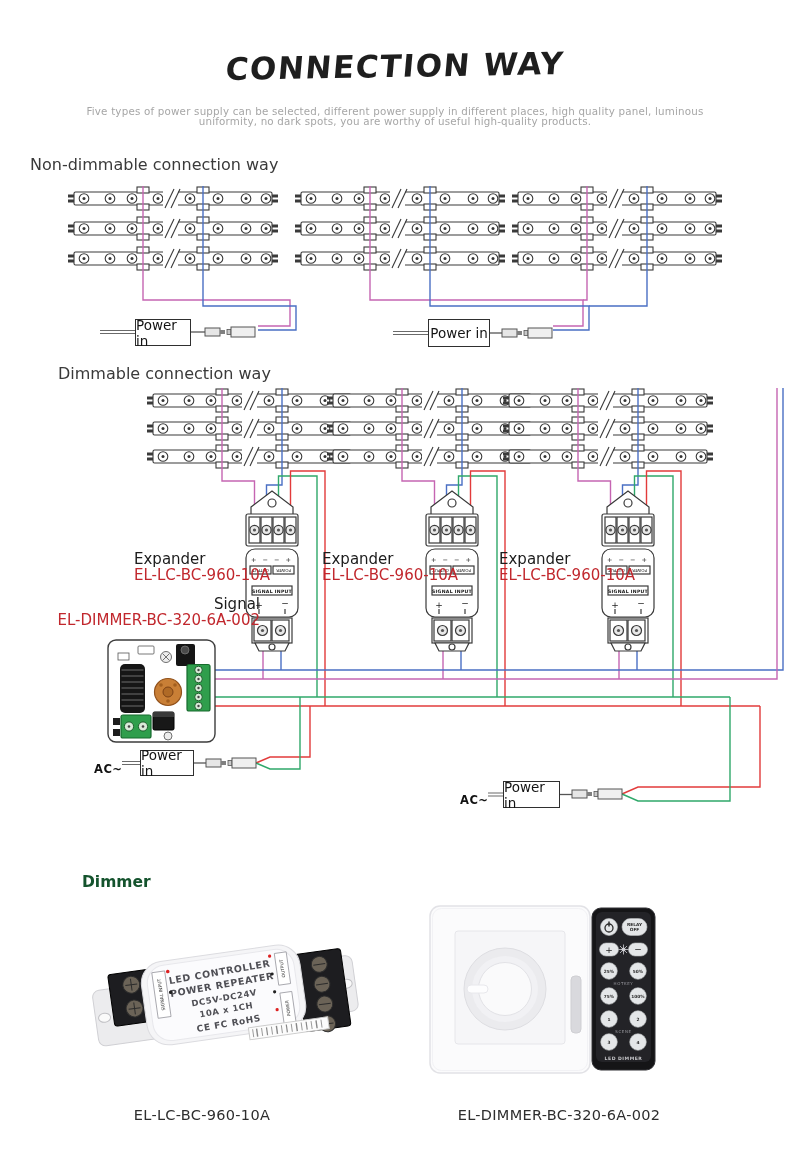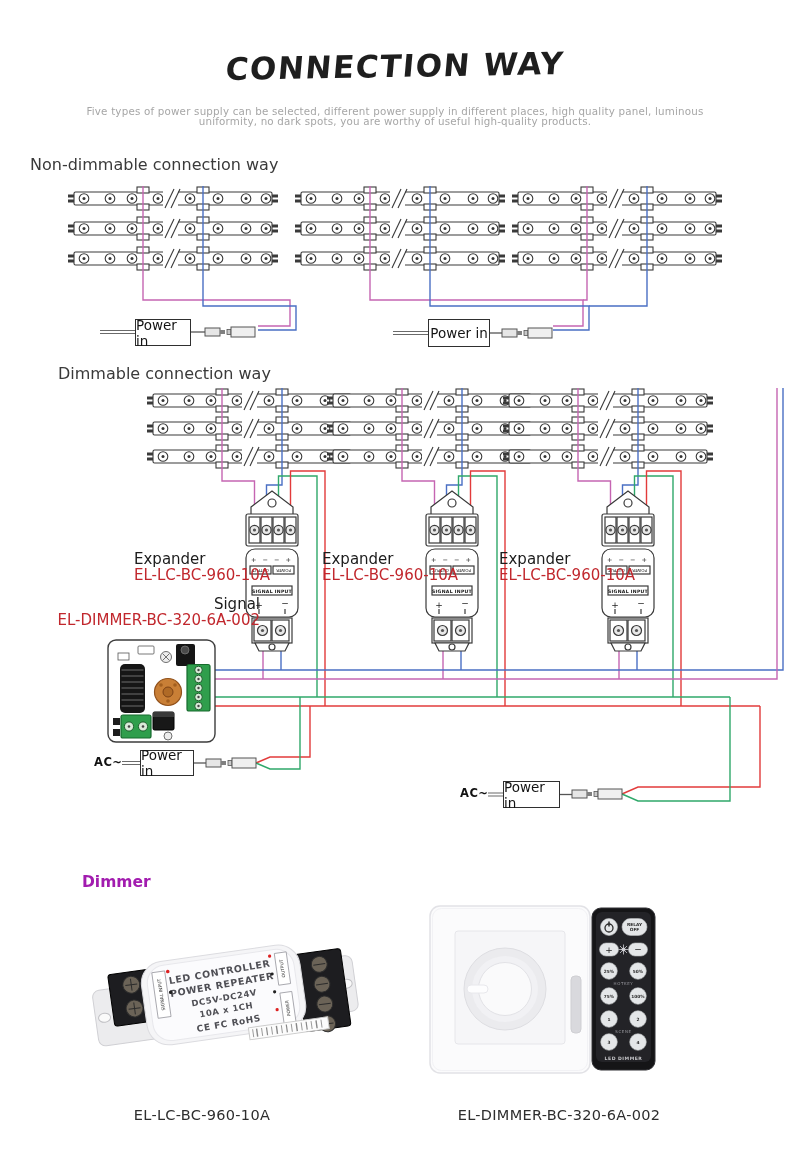--- a/index.html
+++ b/index.html
@@ -6,28 +6,28 @@
   .page{position:relative;width:790px;height:1160px;background:#fff;overflow:hidden;
         font-family:"DejaVu Sans",sans-serif;color:#222;}
   .abs{position:absolute;}
   .title{left:0;right:0;top:48px;text-align:center;font-size:31px;font-weight:800;
          letter-spacing:1.5px;color:#1e1e1e;transform:skewX(-6deg) rotate(-1deg);}
   .subtitle{left:0;right:0;text-align:center;font-size:10.3px;color:#a6a6a6;letter-spacing:.2px;}
   .sub1{top:105px;} .sub2{top:115px;}
   .sec-head{font-size:16px;color:#3a3a3a;font-weight:500;}
   .h-nondim{left:30px;top:155px;}
   .h-dim{left:30px;top:364px;margin-left:28px;}
-  .h-dimmer{left:82px;top:873px;font-weight:bold;color:#a21caf;font-size:15.5px;}
+  .h-dimmer{left:82px;top:873px;font-weight:bold;color:#14532d;font-size:15.5px;}
   .pbox{border:1.5px solid #2f2f2f;background:#fff;display:flex;align-items:center;
         justify-content:center;font-size:13.5px;color:#141414;box-sizing:border-box;}
   .pb1{left:135px;top:319px;width:56px;height:27px;}
   .pb2{left:428px;top:319px;width:62px;height:28px;}
   .pb3{left:140px;top:750px;width:54px;height:26px;}
   .pb4{left:503px;top:781px;width:57px;height:27px;}
-  .aclab{font-size:11.5px;font-weight:bold;color:#111;letter-spacing:.5px;}
+  .aclab{font-size:11.5px;font-weight:bold;color:#111;letter-spacing:.5px;margin-top:7px;}
   .ac1{left:94px;top:755px;} .ac2{left:460px;top:786px;}
   .devlab{font-size:15px;line-height:15.5px;color:#1c1c1c;}
   .devlab .model{color:#c1272d;}
   .exl1{left:134px;top:552px;} .exl2{left:322px;top:552px;} .exl3{left:499px;top:552px;}
   .siglab{left:42px;top:597px;width:218px;text-align:right;}
   .caption{font-size:14.5px;color:#2e2e2e;text-align:center;letter-spacing:.3px;}
   .cap1{left:92px;top:1107px;width:220px;} .cap2{left:428px;top:1107px;width:262px;}
   svg{position:absolute;left:0;top:0;}
   .sline{stroke:#3a3a3a;stroke-width:1.1;}
   .dline{stroke:#3a3a3a;stroke-width:1.2;}

